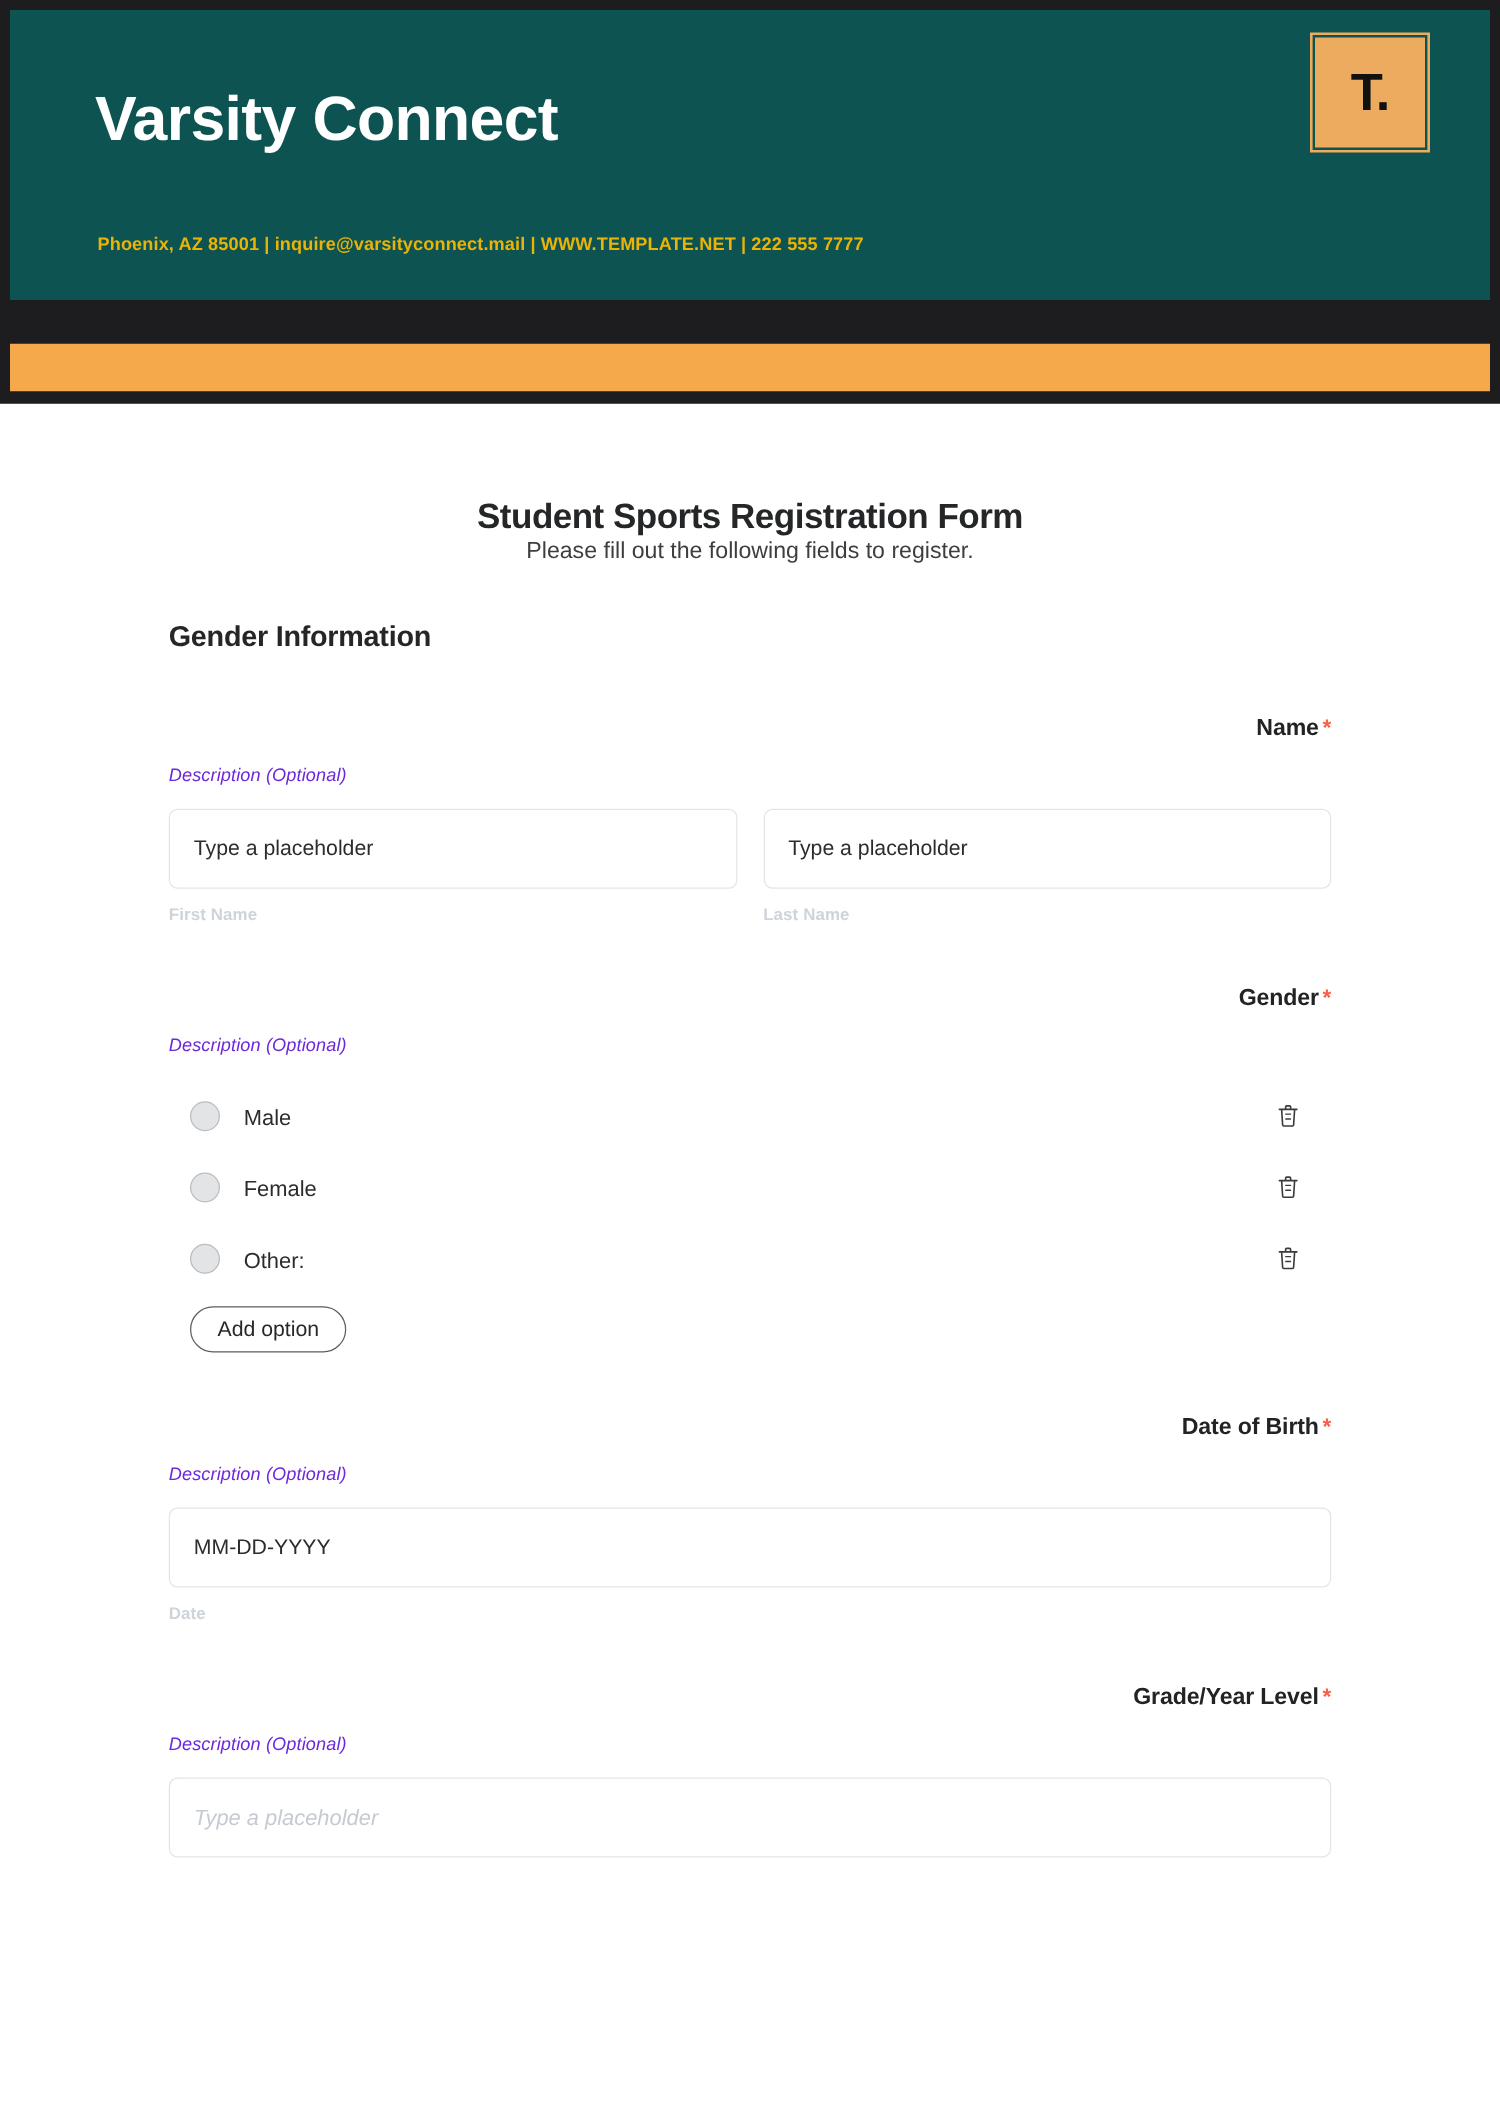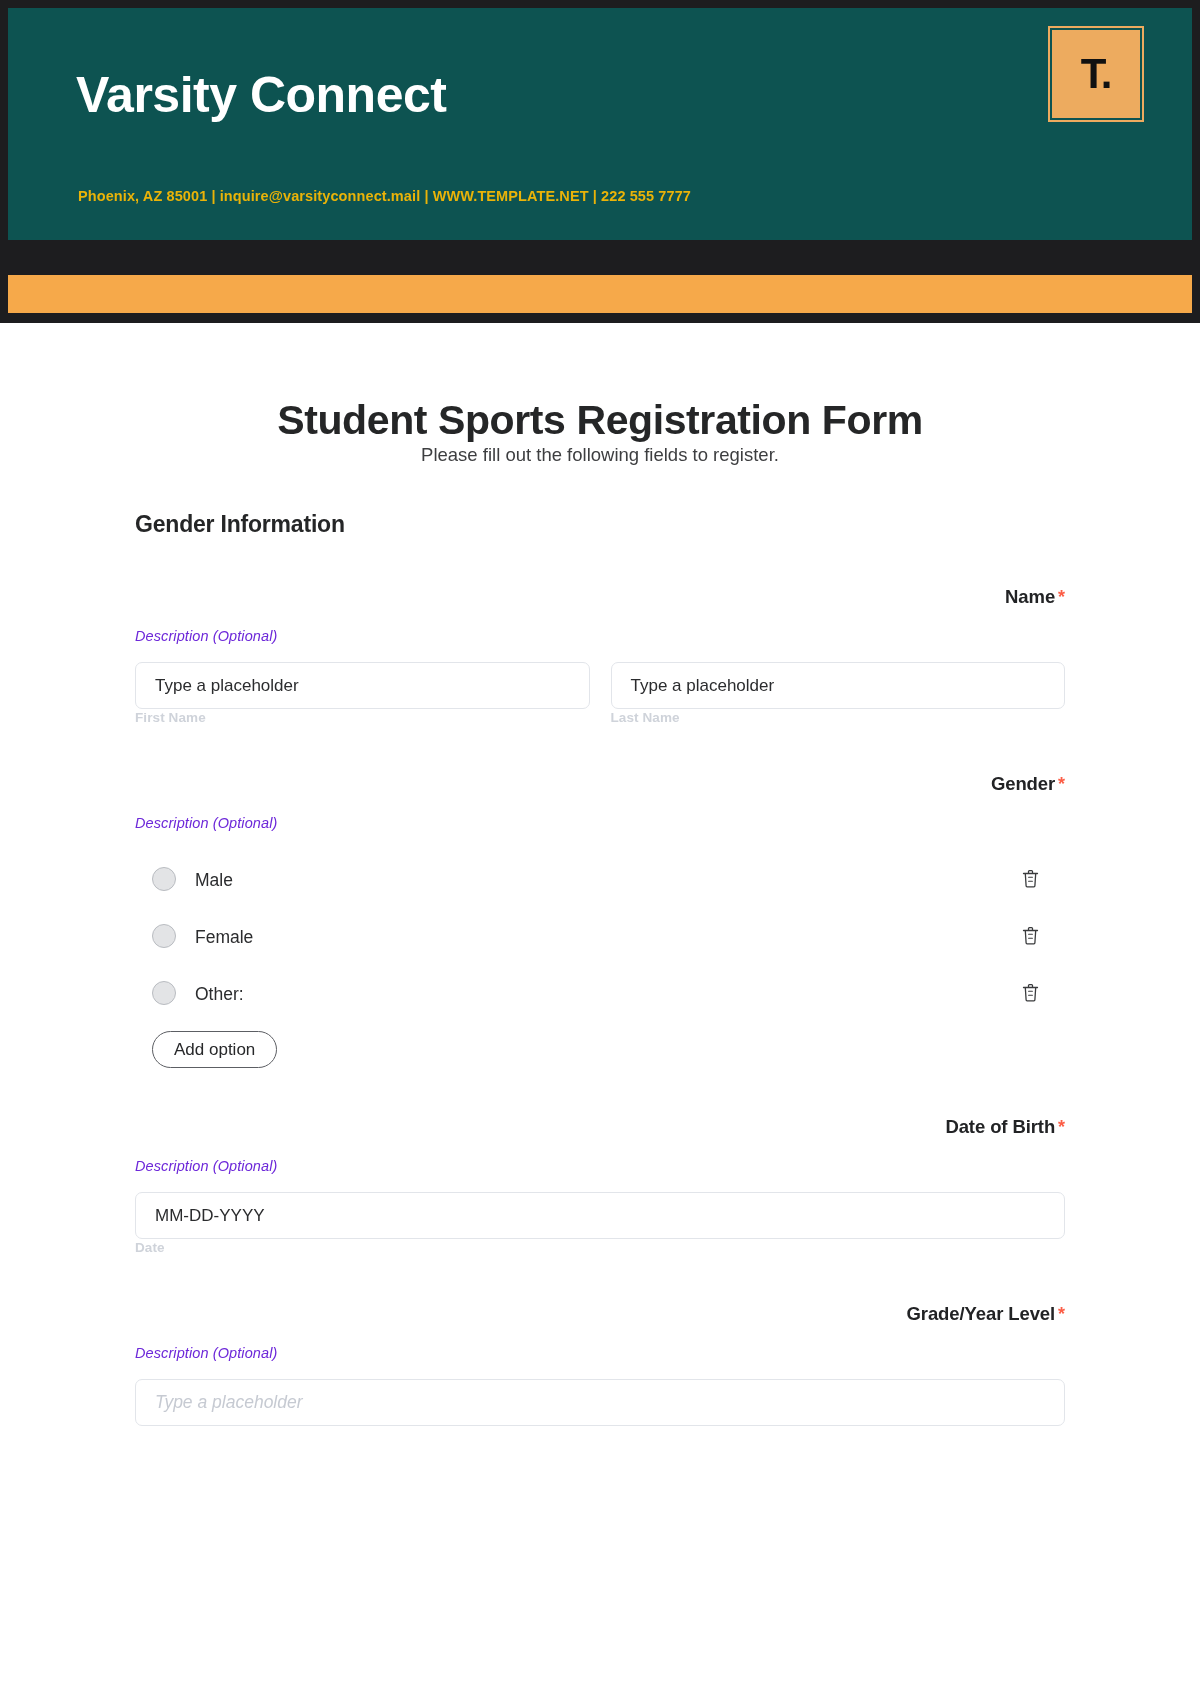--- a/index.html
+++ b/index.html
@@ -81,21 +81,21 @@
     height: 38px;
     background: #f6a94a;
   }
 
   
   .form-body {
     padding: 74px 0 0 0;
   }
   .form-title {
     text-align: center;
-    font-size: 41px;
+    font-size: 28px;
     font-weight: 700;
     color: #252627;
     letter-spacing: -0.4px;
   }
   .form-subtitle {
     text-align: center;
     font-size: 18.5px;
     font-weight: 400;
     color: #3d3e40;
   }
@@ -139,21 +139,21 @@
 
   .input-row {
     display: flex;
     gap: 21px;
     margin-top: 18px;
   }
   .input-col { flex: 1; min-width: 0; }
 
   .text-input {
     width: 100%;
-    height: 47px;
+    height: 64px;
     border: 1px solid #e2e5ea;
     border-radius: 7px;
     background: #ffffff;
     padding: 12px 19px;
     font-family: "Liberation Sans", sans-serif;
     font-size: 17px;
     color: #2b2c2e;
     display: flex;
     align-items: center;
     white-space: nowrap;
@@ -161,21 +161,21 @@
   }
   .text-input.muted {
     color: #c6cad2;
     font-style: italic;
     font-size: 17.5px;
   }
   .sub-label {
     font-size: 13.5px;
     font-weight: 700;
     color: #cfd3da;
-    margin-top: 1px;
+    margin-top: 13px;
     letter-spacing: 0.1px;
   }
 
   
   .options-list { margin-top: 26px; }
   .option-row {
     display: flex;
     align-items: flex-end;
     height: 34px;
     margin-bottom: 23px;

